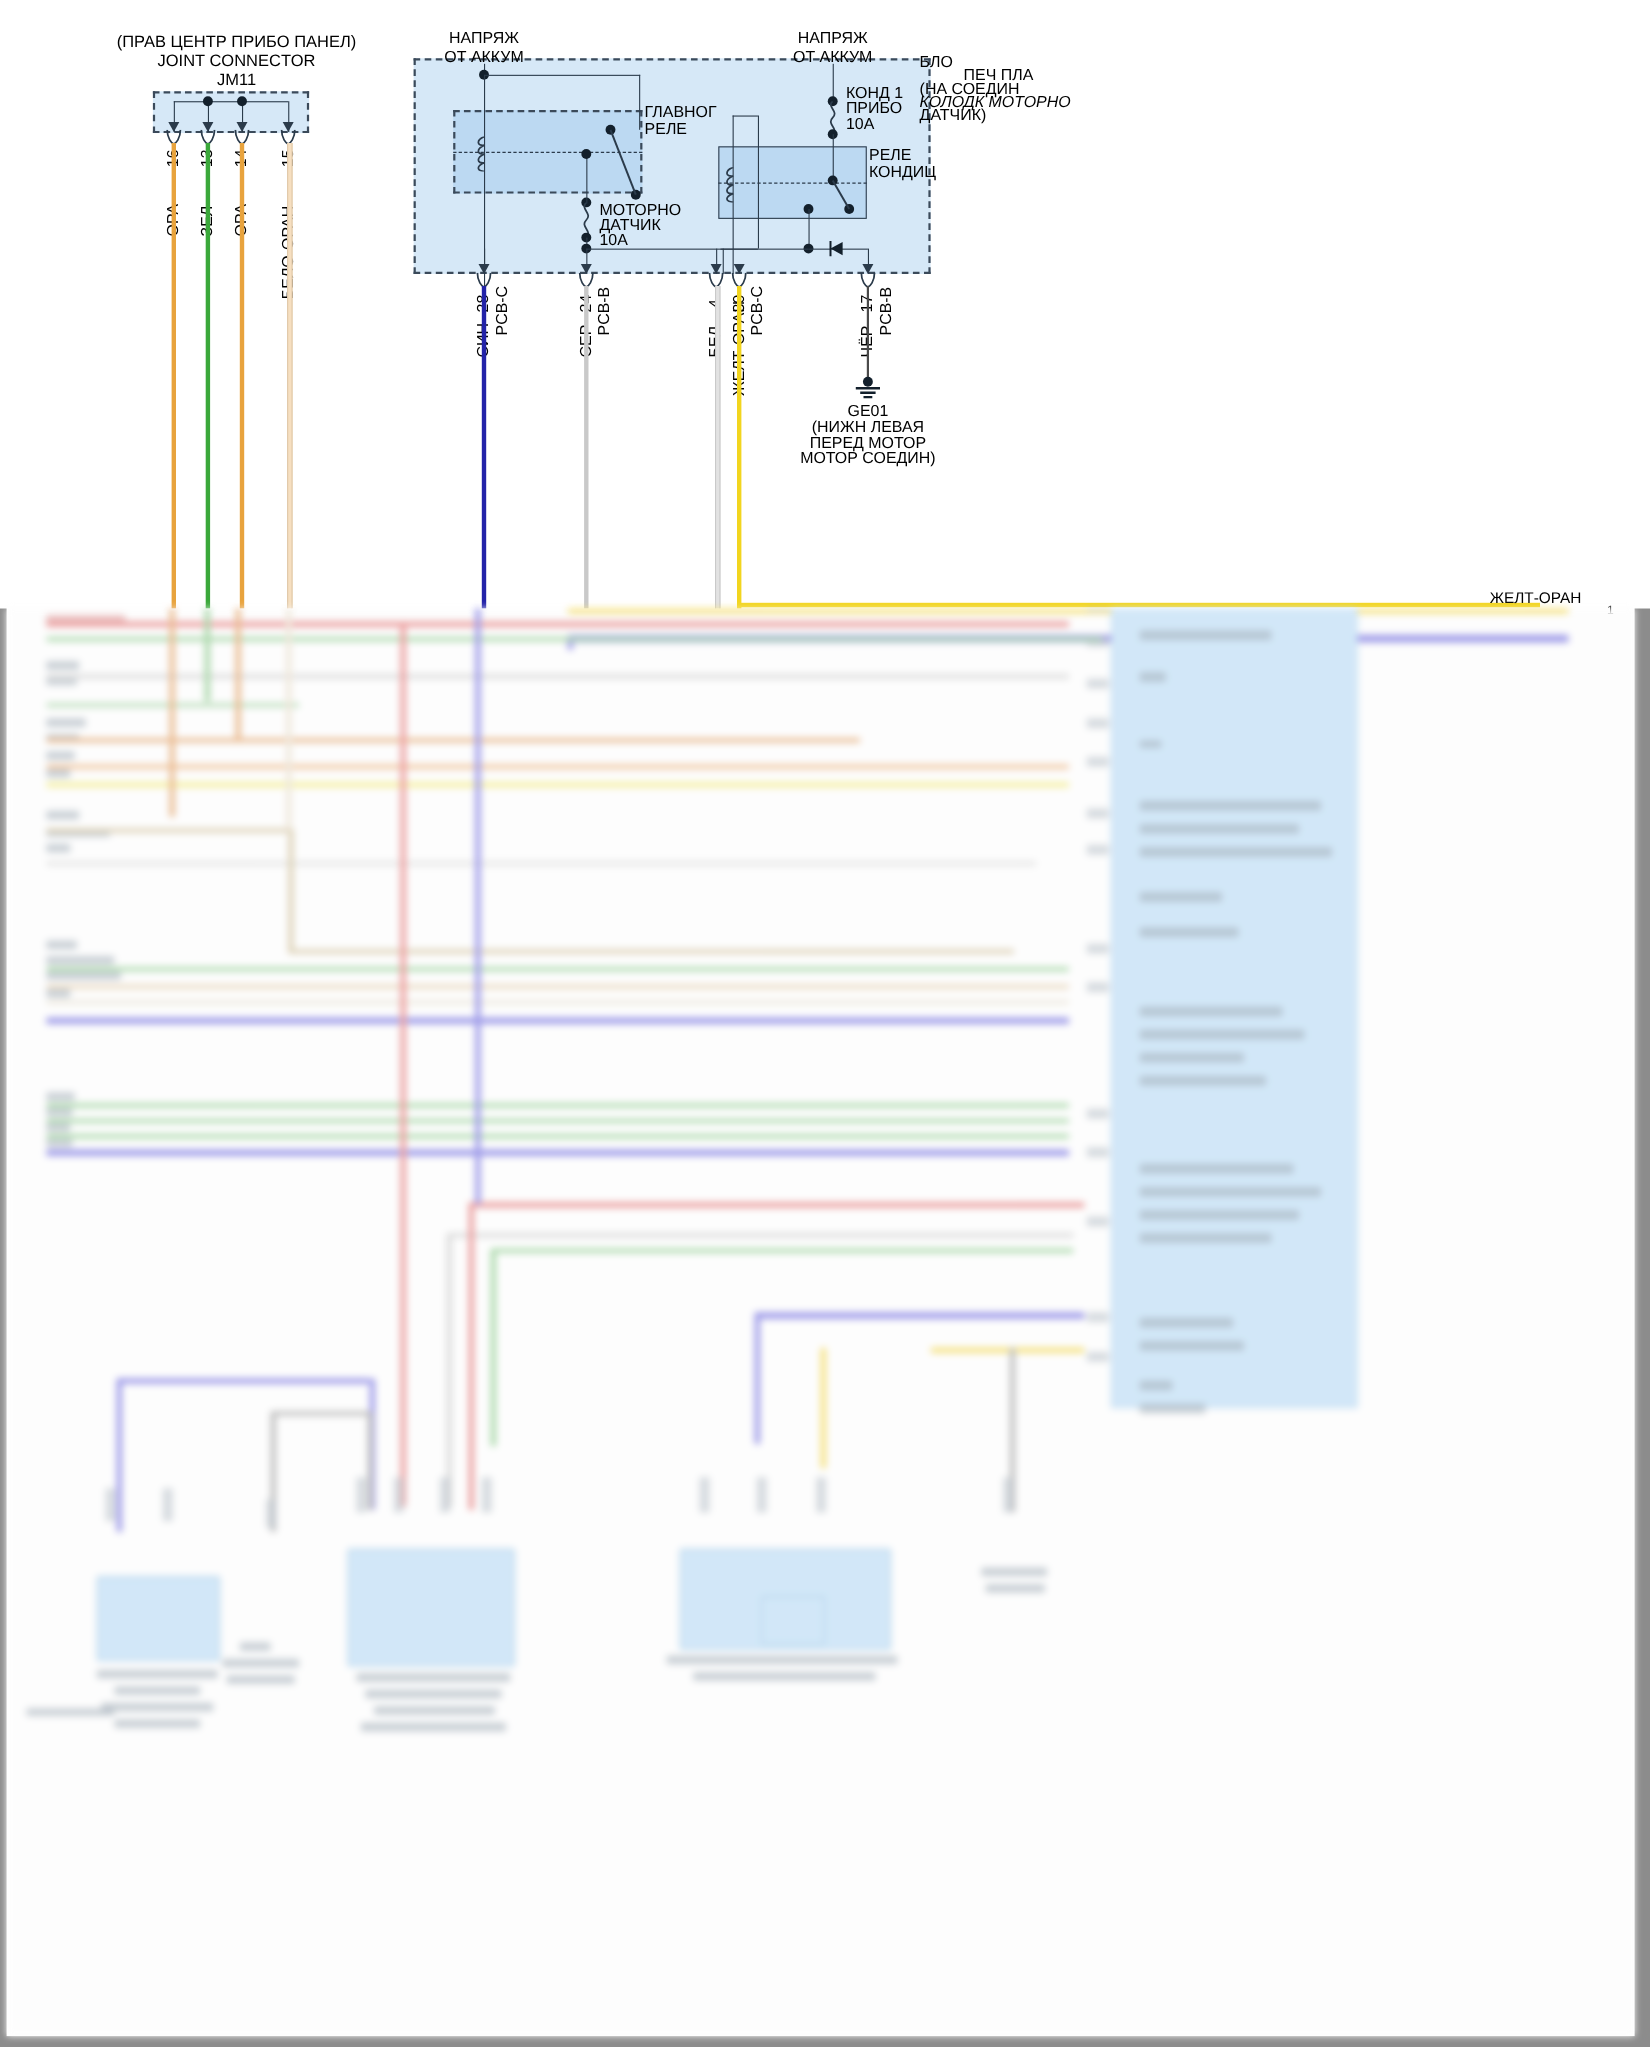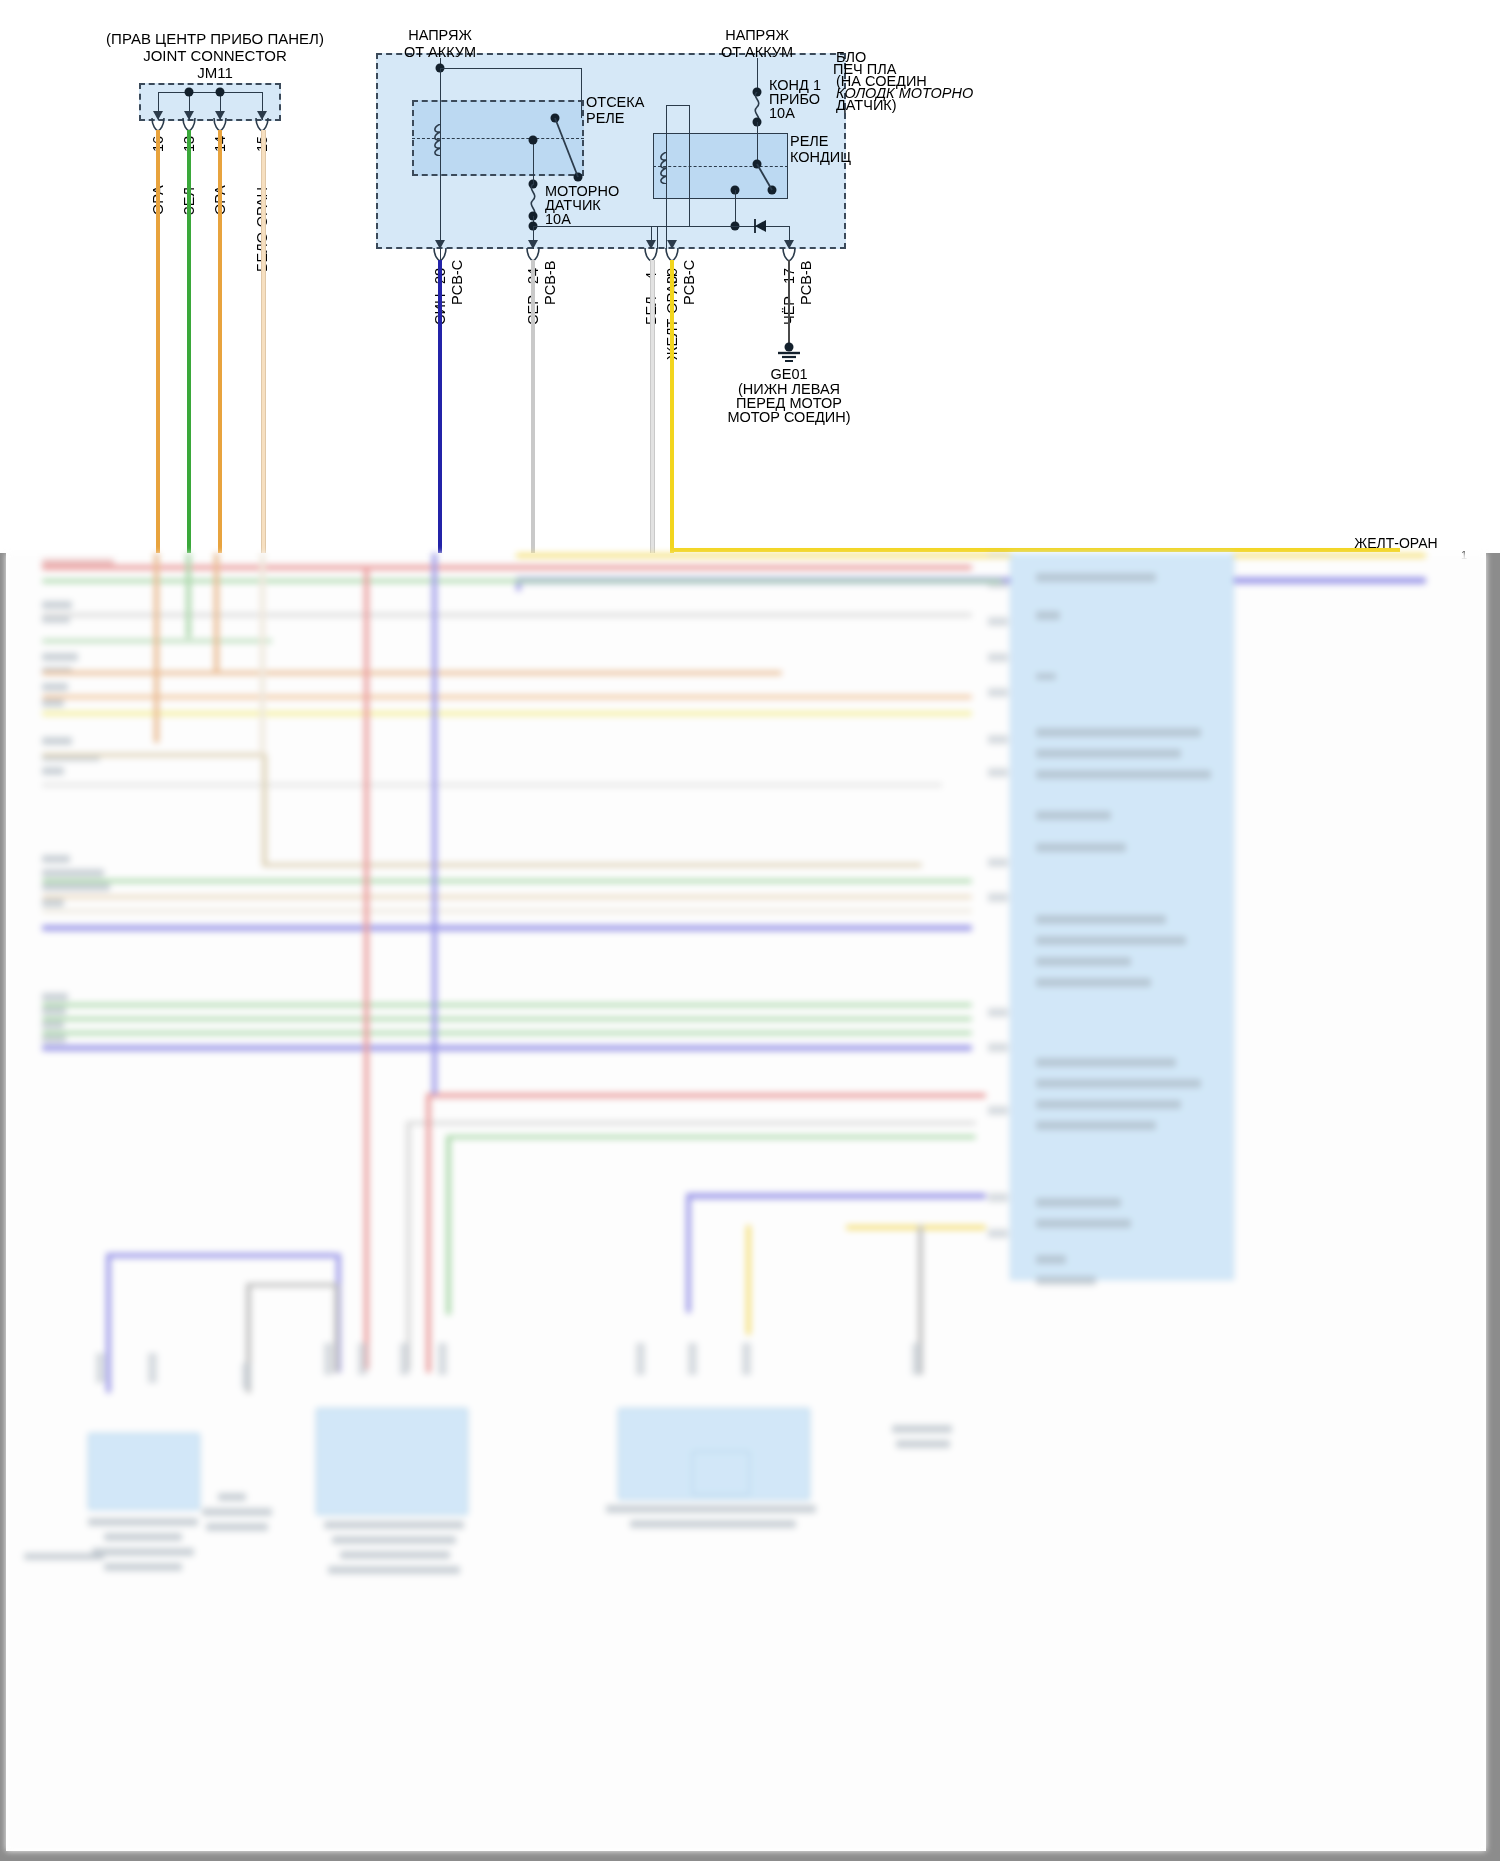--- a/index.html
+++ b/index.html
@@ -137,33 +137,33 @@
     <div class="vlbl" style="left:254px;top:272px;">БЕЛО-ОРАН</div>
 
     <div class="wire ora" style="left:156px;top:130px;height:423px;"></div>
     <div class="wire zel" style="left:187px;top:130px;height:423px;"></div>
     <div class="wire ora" style="left:218px;top:130px;height:423px;"></div>
     <div class="wire belo-oran" style="left:261px;top:130px;height:423px;"></div>
 
     <div class="box-dash" style="left:376px;top:53px;width:470px;height:196px;"></div>
 
     <div class="lbl l" style="left:836px;top:49px;">БЛО</div>
-    <div class="lbl l" style="left:833px;top:61px;">ПЕЧ ПЛА</div>
+    <div class="lbl l" style="left:876px;top:61px;">ПЕЧ ПЛА</div>
     <div class="lbl l" style="left:836px;top:73px;">(НА СОЕДИН</div>
     <div class="lbl l" style="left:836px;top:85px;font-style:italic;">КОЛОДК МОТОРНО</div>
     <div class="lbl l" style="left:836px;top:97px;">ДАТЧИК)</div>
 
     <div class="lbl c" style="left:440px;top:27px;">НАПРЯЖ</div>
     <div class="lbl c" style="left:440px;top:44px;">ОТ АККУМ</div>
     <div class="lbl c" style="left:757px;top:27px;">НАПРЯЖ</div>
     <div class="lbl c" style="left:757px;top:44px;">ОТ АККУМ</div>
 
     <div class="box-dash inner" style="left:412px;top:100px;width:172px;height:76px;"></div>
     <div class="dashline" style="left:412px;top:138px;width:172px;"></div>
-    <div class="lbl l" style="left:586px;top:94px;">ОТСЕКА</div>
+    <div class="lbl l" style="left:586px;top:94px;">ГЛАВНОГ</div>
     <div class="lbl l" style="left:586px;top:110px;">РЕЛЕ</div>
 
     <div class="vline" style="left:440px;top:58px;height:7px;"></div>
     <div class="dot" style="left:440px;top:68px;"></div>
     <div class="hline" style="left:440px;top:68px;width:142px;"></div>
     <div class="vline" style="left:581px;top:68px;height:50px;"></div>
 
     <div class="vline" style="left:440px;top:68px;height:195px;"></div>
     <div class="coil" style="left:432px;top:124px;">
       <svg width="17" height="32" viewBox="0 0 17 32">

